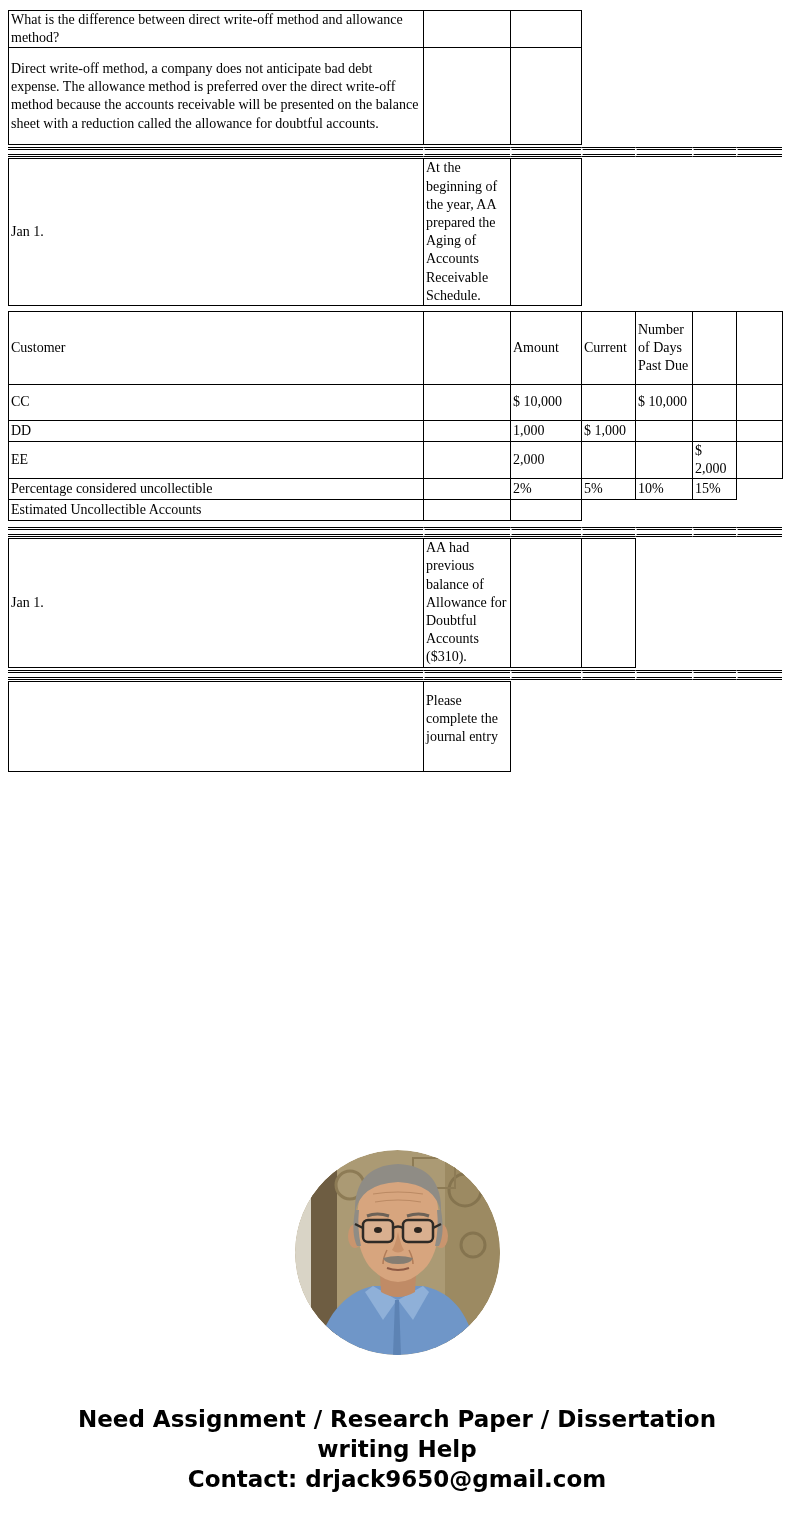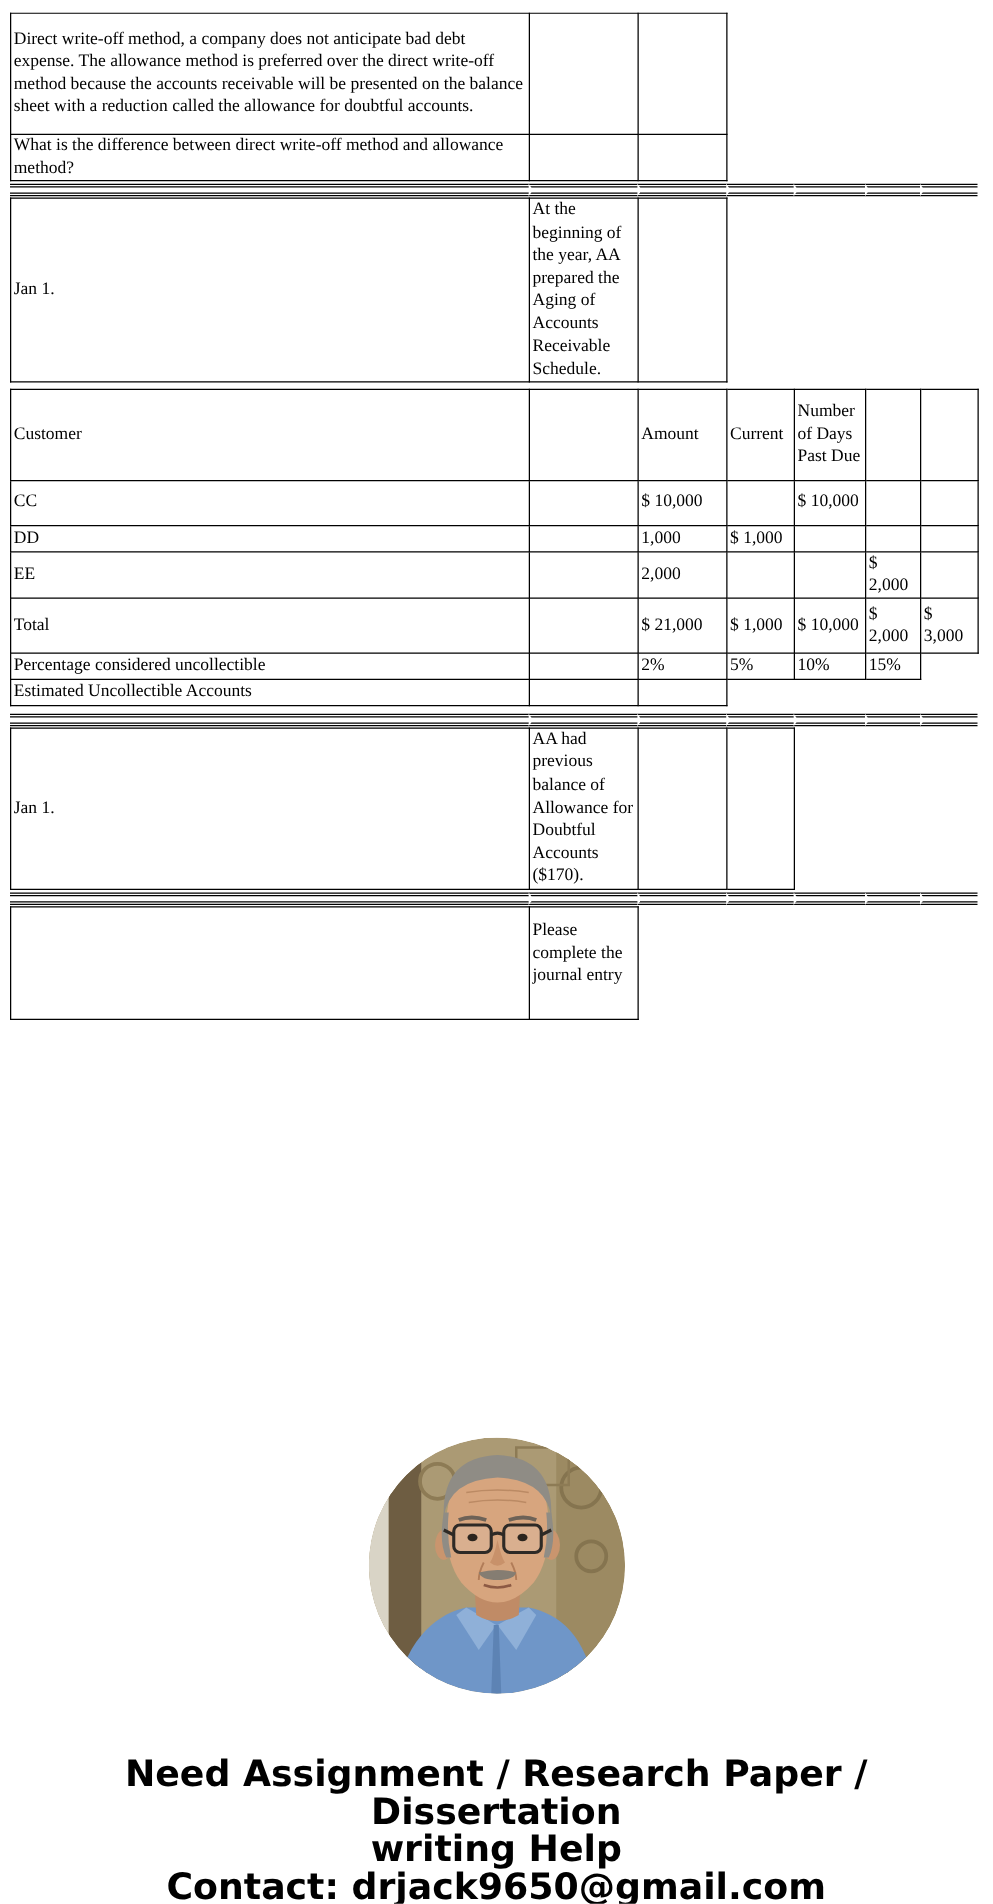--- a/index.html
+++ b/index.html
@@ -17,42 +17,42 @@
   tr{vertical-align:middle;}
   .mt1{margin-top:1px}.mt2{margin-top:2px}.mt4{margin-top:4px}.mt5{margin-top:5px}.mt6{margin-top:6px}
   .sep{display:flex;width:774px;}
   .sep i{display:block;height:10px;border-top:3px double #000;border-bottom:3px double #000;box-sizing:border-box;}
   .sep i + i{border-left:2px solid #fff;}
   .w1{width:415px}.w2{width:87px}.w3{width:71px}.w4{width:54px}.w5{width:57px}.w6{width:44px}.w7{width:46px}
   .topcell{vertical-align:top;padding-top:10px;}
   .avatar{position:absolute;left:295px;top:1150px;width:205px;height:205px;border-radius:50%;overflow:hidden;}
   .footer{
     position:absolute;left:0;top:1404px;width:794px;text-align:center;
-    font-family:"DejaVu Sans",sans-serif;font-weight:bold;font-size:29px;line-height:30px;color:#000;
+    font-family:"DejaVu Sans",sans-serif;font-weight:bold;font-size:23px;line-height:30px;color:#000;
   }
 </style>
 </head>
 <body>
 
 <div class="sheet">
 
   <table>
     <colgroup>
         <col class="w1">
         <col class="w2">
         <col class="w3">
       </colgroup>
     <tbody>
-        <tr style="height:97px">
+        <tr style="height:37px">
+      <td>What is the difference between direct write-off method and allowance method?</td>
+      <td></td>
+      <td></td>
+    </tr>
+    <tr style="height:97px">
       <td>Direct write-off method, a company does not anticipate bad debt expense. The allowance method is preferred over the direct write-off method because the accounts receivable will be presented on the balance sheet with a reduction called the allowance for doubtful accounts.</td>
-      <td></td>
-      <td></td>
-    </tr>
-    <tr style="height:37px">
-      <td>What is the difference between direct write-off method and allowance method?</td>
       <td></td>
       <td></td>
     </tr>
   </tbody>
     </table>
 
   <div class="sep mt2">
     <i class="w1"></i>
       <i class="w2"></i>
       <i class="w3"></i>
@@ -118,29 +118,20 @@
     </tr>
     <tr style="height:36px">
       <td>EE</td>
       <td></td>
       <td>2,000</td>
       <td></td>
       <td></td>
       <td>$ 2,000</td>
       <td></td>
     </tr>
-    <tr style="height:44px">
-      <td>Total</td>
-      <td></td>
-      <td>$ 21,000</td>
-      <td>$ 1,000</td>
-      <td>$ 10,000</td>
-      <td>$ 2,000</td>
-      <td>$ 3,000</td>
-    </tr>
     <tr style="height:21px">
       <td>Percentage considered uncollectible</td>
       <td></td>
       <td>2%</td>
       <td>5%</td>
       <td>10%</td>
       <td>15%</td>
       <td class="nb"></td>
     </tr>
     <tr style="height:21px">
@@ -168,21 +159,21 @@
   <table class="mt1">
     <colgroup>
         <col class="w1">
         <col class="w2">
         <col class="w3">
         <col class="w4">
       </colgroup>
     <tbody>
         <tr style="height:124px">
       <td>Jan 1.</td>
-      <td>AA had previous balance of Allowance for Doubtful Accounts ($170).</td>
+      <td>AA had previous balance of Allowance for Doubtful Accounts ($310).</td>
       <td></td>
       <td></td>
     </tr>
   </tbody>
     </table>
 
 
   <div class="sep mt2">
     <i class="w1"></i>
       <i class="w2"></i>

